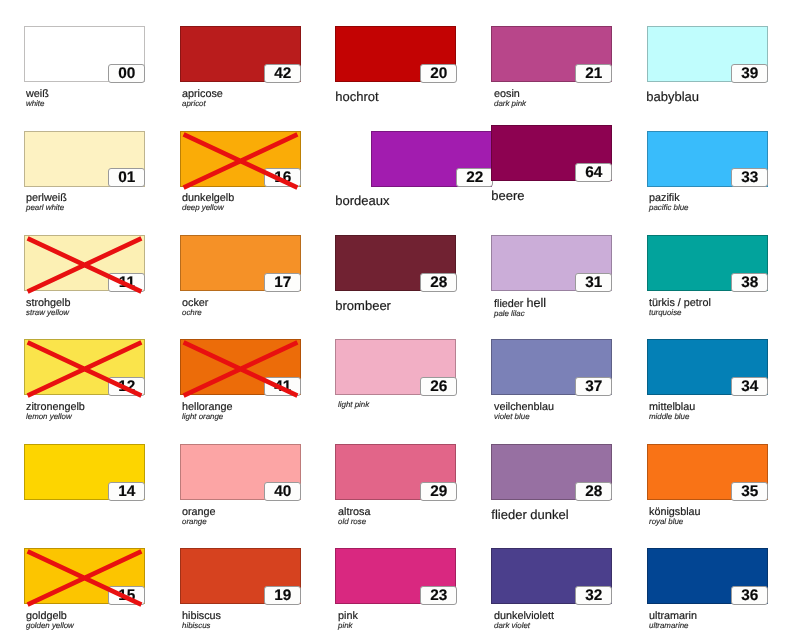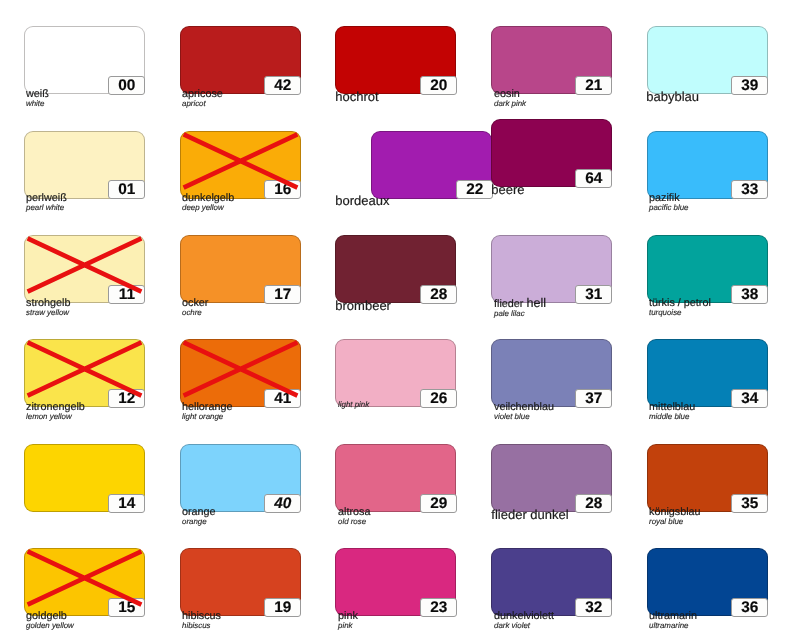--- a/index.html
+++ b/index.html
@@ -10,24 +10,24 @@
     font-family:"Liberation Sans", sans-serif;
     overflow:hidden;
     -webkit-font-smoothing:antialiased;
     text-rendering:geometricPrecision;
   }
   #grid { position:relative; width:794px; height:638px; }
   .labels, .badge { -webkit-font-smoothing:antialiased; will-change:transform; transform:translateZ(0); }
   .cell { position:absolute; width:121px; }
   .chip {
     position:relative;
-    width:121px; height:68px;
+    width:121px; height:56px;
     box-sizing:border-box;
     border:1px solid rgba(10,5,0,0.26);
-    border-radius:9px;
+    border-radius:0;
   }
   .badge {
     position:absolute;
     right:-1.45px; bottom:-1.45px;
     width:37.2px; height:18.6px;
     box-sizing:border-box;
     background:#fdfdfc;
     border:1px solid #9a9a9a;
     border-radius:3px;
     font-size:15.4px;
@@ -115,21 +115,21 @@
     </div>
   </div>
   <div class="cell" style="left:335.3px;top:130.5px">
     <div class="chip" style="background-color: #a21caf; margin-left: 36px;">
       <div class="badge">22</div>
     </div>
     <div class="labels">
       <div class="de solo">bordeaux</div>
     </div>
   </div>
-  <div class="cell" style="left:491.05px;top:119px">
+  <div class="cell" style="left:491.05px;top:125px">
     <div class="chip" style="background-color: rgb(141, 2, 81);">
       <div class="badge">64</div>
     </div>
     <div class="labels">
       <div class="de solo">beere</div>
     </div>
   </div>
   <div class="cell" style="left:646.8px;top:130.5px">
     <div class="chip" style="background-color: rgb(57, 188, 251); padding-left: 44px;">
       <div class="badge">33</div>
@@ -235,21 +235,21 @@
       <div class="de">mittelblau</div>
       <div class="en">middle blue</div>
     </div>
   </div>
   <div class="cell" style="left:23.8px;top:443.8px">
     <div class="chip" style="background-color: rgb(253, 213, 0);">
       <div class="badge">14</div>
     </div>
   </div>
   <div class="cell" style="left:179.55px;top:443.8px">
-    <div class="chip" style="background-color: #7dd3fc; font-style: italic;">
+    <div class="chip" style="background-color: #fca5a5;">
       <div class="badge">40</div>
     </div>
     <div class="labels">
       <div class="de">orange</div>
       <div class="en">orange</div>
     </div>
   </div>
   <div class="cell" style="left:335.3px;top:443.8px">
     <div class="chip" style="background-color: rgb(226, 101, 137);">
       <div class="badge">29</div>
@@ -261,21 +261,21 @@
   </div>
   <div class="cell" style="left:491.05px;top:443.8px">
     <div class="chip" style="background-color: rgb(151, 112, 162);">
       <div class="badge">28</div>
     </div>
     <div class="labels">
       <div class="de solo">flieder dunkel</div>
     </div>
   </div>
   <div class="cell" style="left:646.8px;top:443.8px">
-    <div class="chip" style="background-color: #c2410c;">
+    <div class="chip" style="background-color: #f97316;">
       <div class="badge">35</div>
     </div>
     <div class="labels">
       <div class="de">königsblau</div>
       <div class="en">royal blue</div>
     </div>
   </div>
   <div class="cell" style="left:23.8px;top:548.3px">
     <div class="chip" style="background-color: rgb(252, 197, 0);">
       <div class="badge">15</div>

